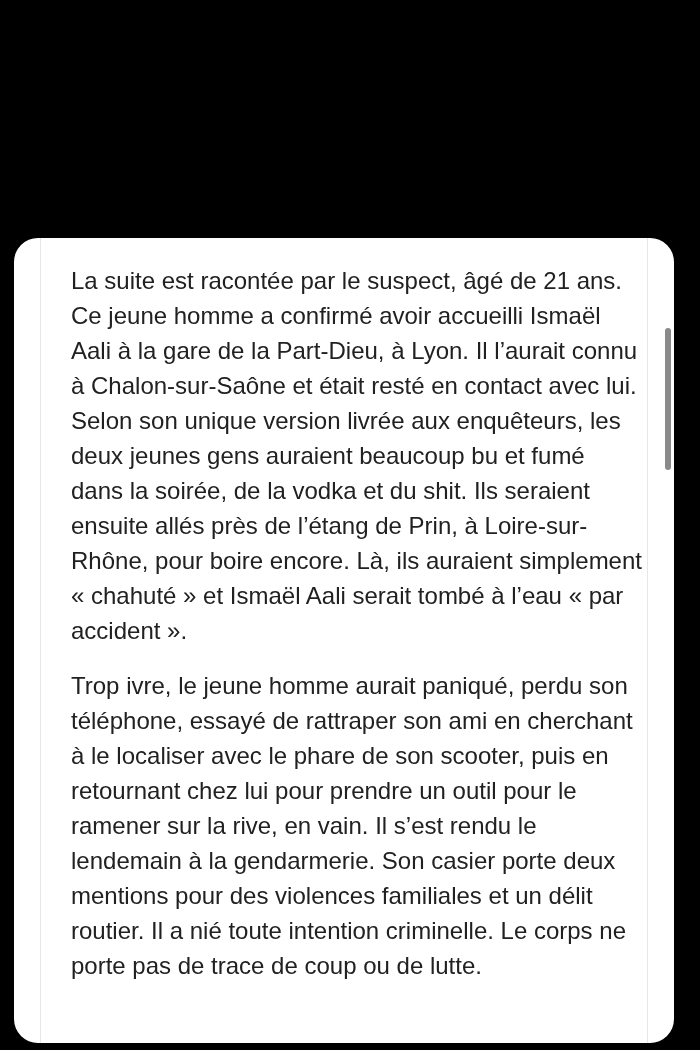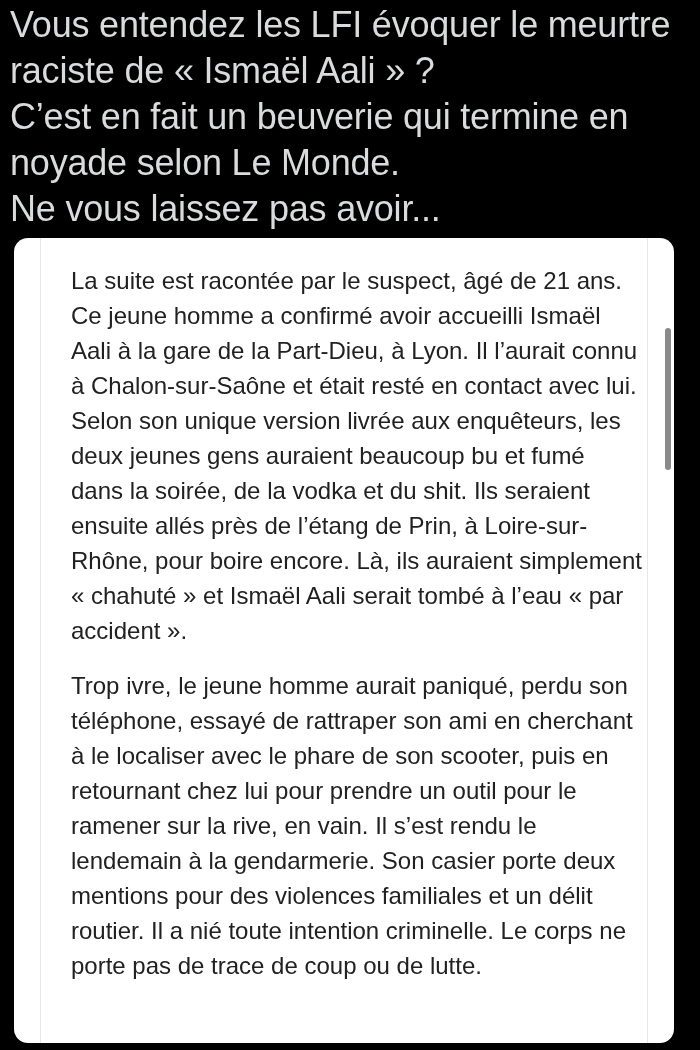--- a/index.html
+++ b/index.html
@@ -31,21 +31,21 @@
     line-height: 46px;
     font-weight: 400;
     letter-spacing: -0.2px;
     white-space: pre-line;
   }
   .article-card {
     position: absolute;
     left: 14px; top: 238px;
     width: 660px; height: 805px;
     background: var(--card-background);
-    border-radius: 14px;
+    border-radius: 24px;
     overflow: hidden;
   }
   .article-column {
     position: absolute;
     left: 26px; top: 0;
     width: 608px; height: 100%;
     background: var(--card-background);
     border-left: 1px solid var(--column-border);
     border-right: 1px solid var(--column-border);
     padding: 25px 6px 0 30px;
@@ -64,23 +64,20 @@
     width: 6px; height: 142px;
     background: var(--scrollbar);
     border-radius: 3px;
   }
 </style>
 </head>
 <body>
 
 <div class="screen">
 
-  <div class="tweet-text">Vous entendez les LFI évoquer le meurtre raciste de « Ismaël Aali » ?
-C’est en fait un beuverie qui termine en noyade selon Le Monde.
-Ne vous laissez pas avoir...</div>
 
   <div class="article-card">
 
     <div class="article-column">
       <p class="article-paragraph">La suite est racontée par le suspect, âgé de 21 ans. Ce jeune homme a confirmé avoir accueilli Ismaël Aali à la gare de la Part-Dieu, à Lyon. Il l’aurait connu à Chalon-sur-Saône et était resté en contact avec lui. Selon son unique version livrée aux enquêteurs, les deux jeunes gens auraient beaucoup bu et fumé dans la soirée, de la vodka et du shit. Ils seraient ensuite allés près de l’étang de Prin, à Loire-sur-Rhône, pour boire encore. Là, ils auraient simplement « chahuté » et Ismaël Aali serait tombé à l’eau « par accident ».</p>
       <p class="article-paragraph">Trop ivre, le jeune homme aurait paniqué, perdu son téléphone, essayé de rattraper son ami en cherchant à le localiser avec le phare de son scooter, puis en retournant chez lui pour prendre un outil pour le ramener sur la rive, en vain. Il s’est rendu le lendemain à la gendarmerie. Son casier porte deux mentions pour des violences familiales et un délit routier. Il a nié toute intention criminelle. Le corps ne porte pas de trace de coup ou de lutte.</p>
     </div>
 
     <div class="scrollbar-thumb"></div>
   </div>

